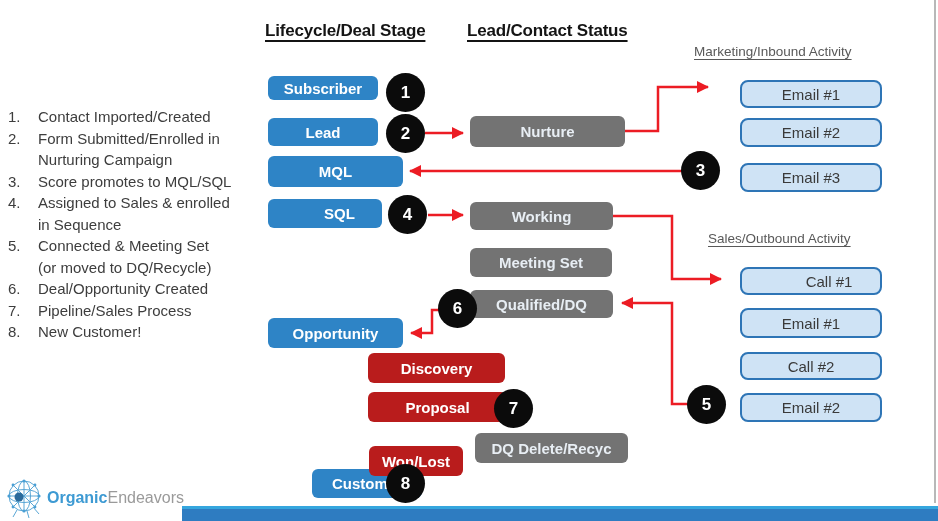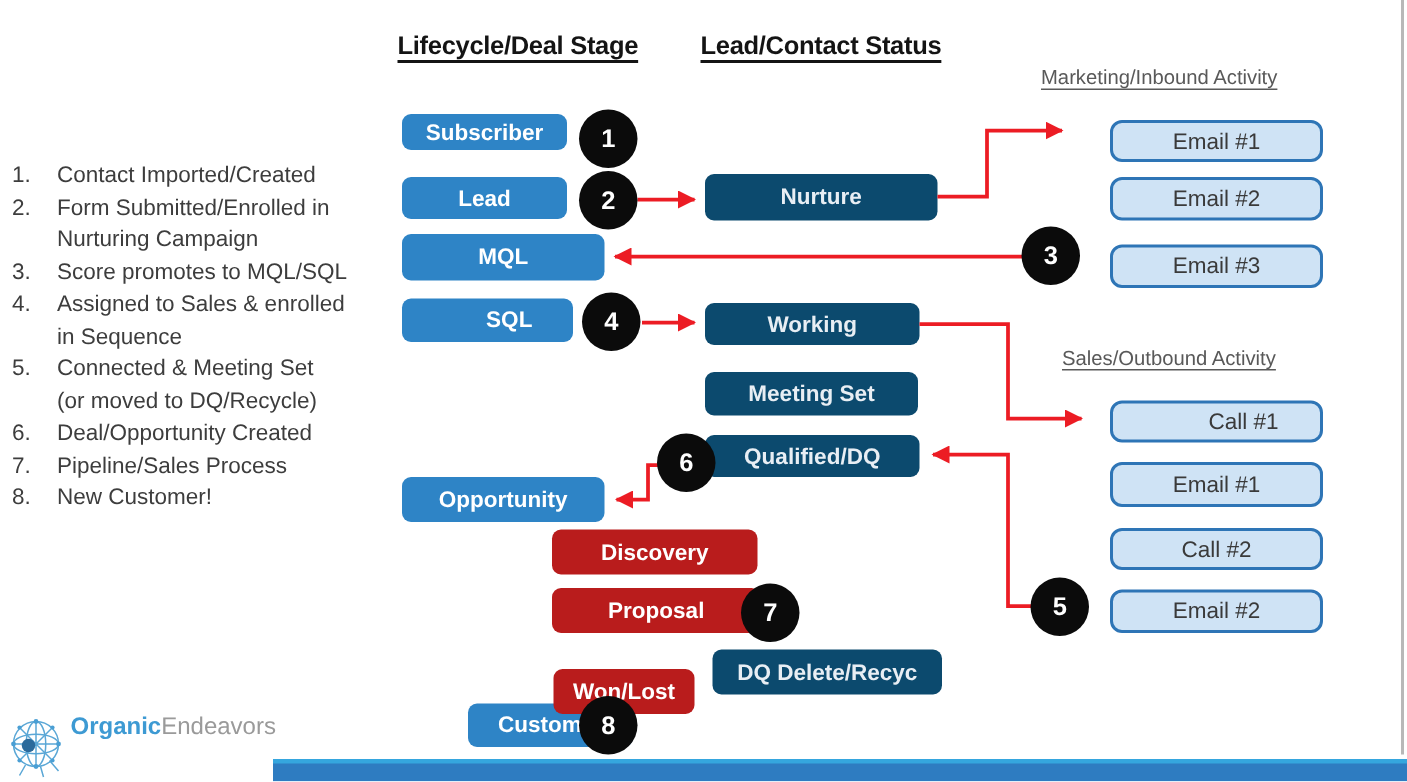--- a/index.html
+++ b/index.html
@@ -11,36 +11,36 @@
                      text-decoration:underline; text-underline-offset:3px; }
 
   .process-list { position:absolute; left:8px; top:106px; width:252px; font-size:15px; color:#3d3d3d; }
   .pl-item { display:flex; }
   .pl-num  { width:30px; flex:none; line-height:21.5px; }
   .pl-text { width:210px; line-height:21.5px; white-space:pre-line; }
 
   .box { position:absolute; display:flex; align-items:center; justify-content:center;
          border-radius:6px; font-size:15px; font-weight:bold; color:#ffffff; box-sizing:border-box; }
   .stage    { background:#2E84C6; }
-  .status   { background:#0c4a6e; color:#E8EEF4; }
+  .status   { background:#737373; color:#E8EEF4; }
   .deal     { background:#b91c1c; }
   .activity { background:#CFE3F5; border:2px solid #2E75B6; border-radius:8px;
               color:#3a3a3a; font-weight:normal; }
 
   .marker { position:absolute; width:39px; height:39px; border-radius:50%; background:#0B0B0B;
             color:#ffffff; display:flex; align-items:center; justify-content:center;
             font-size:17px; font-weight:bold; z-index:5; }
 
   .arrows { position:absolute; left:0; top:0; z-index:4; pointer-events:none; }
 
   .slide-right-edge { position:absolute; left:934px; top:0; width:2px; height:503px; background:#b8b8b8; }
   .bottom-bar { position:absolute; left:182px; top:506px; width:756px; height:12px;
                 background:#2E7CC1; border-top:3px solid #35A6DE; }
 
-  .logo { position:absolute; left:5px; top:476px; display:flex; }
+  .logo { position:absolute; left:5px; top:476px; display:flex; align-items:center; }
   .logo-text { font-size:16px; margin-left:2px; white-space:nowrap; }
   .logo-primary { color:#3D9AD3; font-weight:bold; }
   .logo-secondary { color:#9a9a9a; }
 </style>
 </head>
 <body>
 
 <div class="slide">
 
   <div class="col-header" style="left:265px; top:21px;">Lifecycle/Deal Stage</div>

